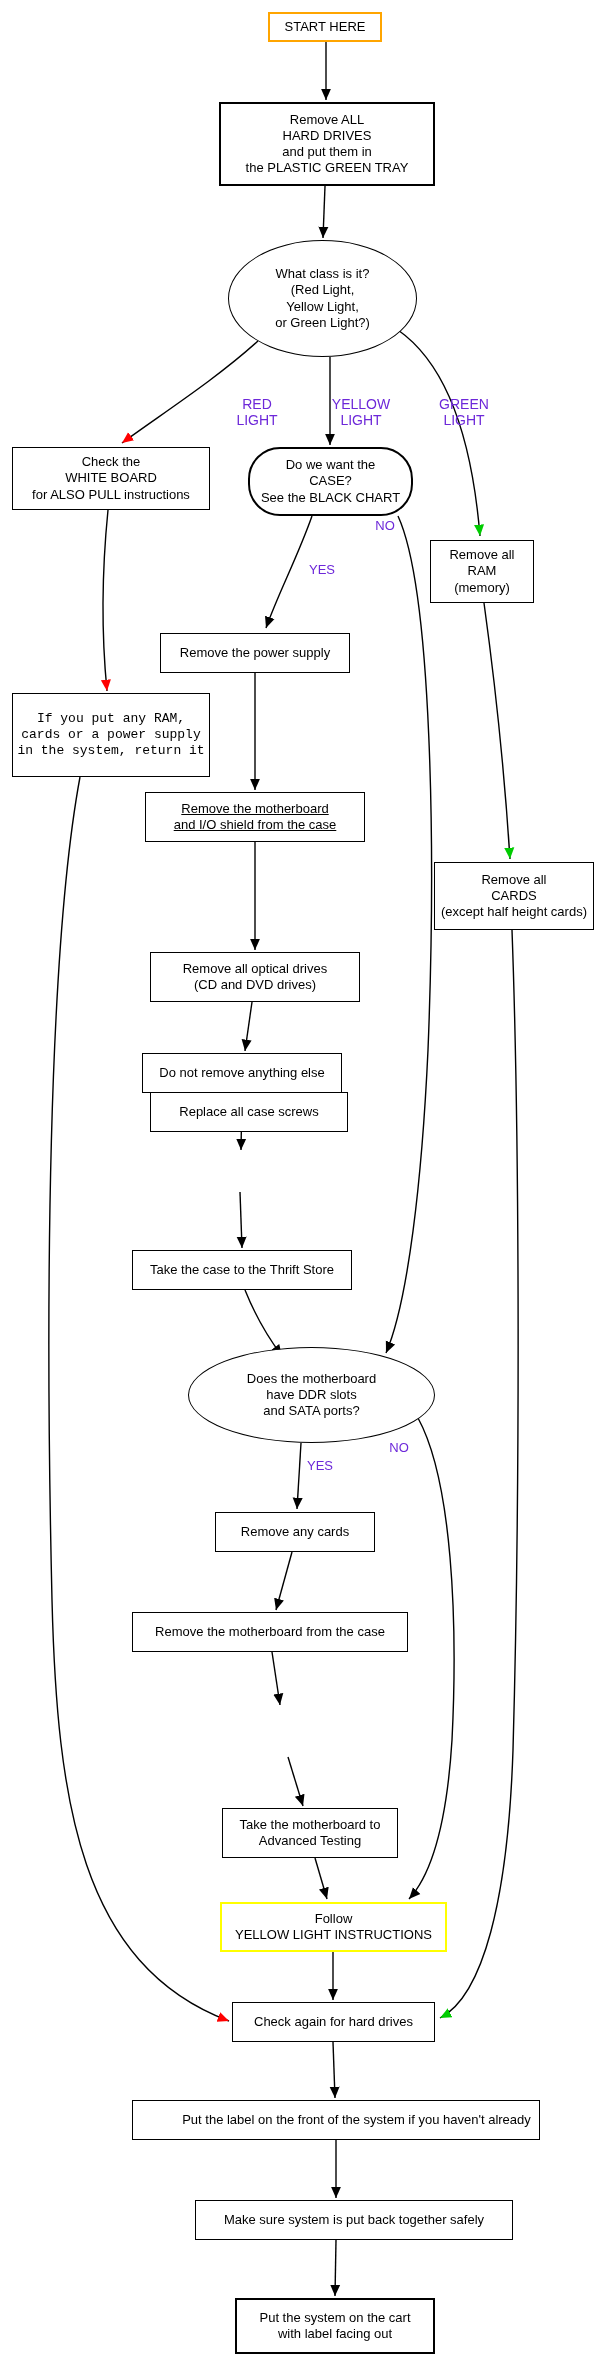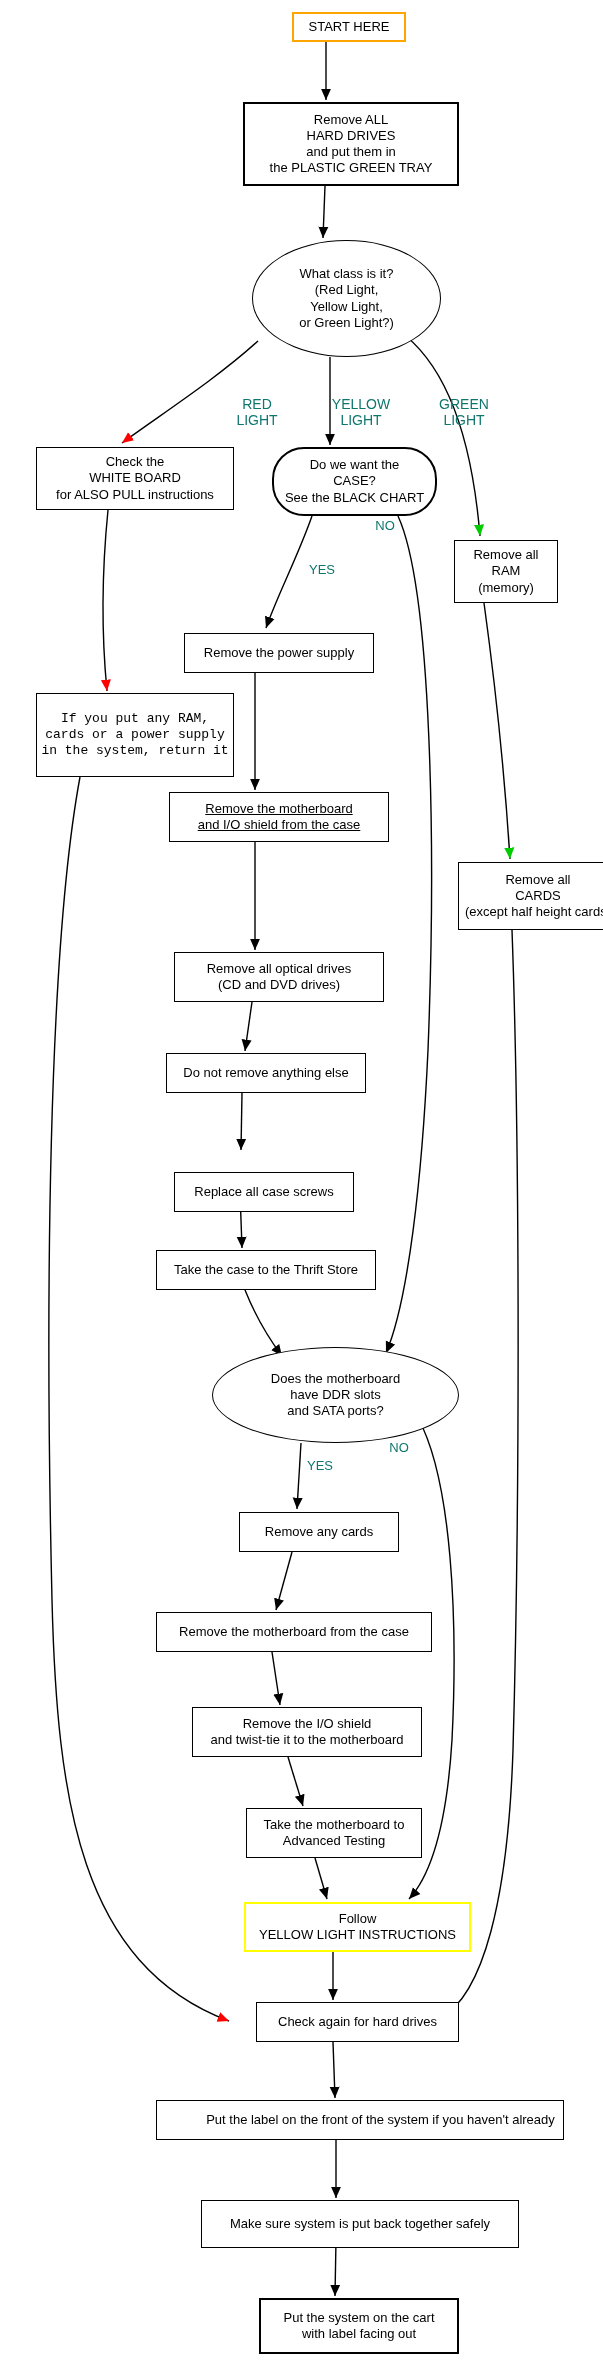--- a/index.html
+++ b/index.html
@@ -20,30 +20,29 @@
     box-sizing: border-box;
     display: flex;
     align-items: center;
     justify-content: center;
     text-align: center;
     white-space: pre-line;
     font-size: 13px;
     line-height: 1.25;
     padding: 2px 3px;
     color: #000000;
-    margin-left: 24px;
   }
   .node.bold { border-width: 2px; }
   .node.ellipse { border-radius: 50%; }
   .edge-label {
     position: absolute;
     text-align: center;
     white-space: pre-line;
     font-size: 13px;
-    color: #0f766e;
+    color: #6d28d9;
   }
   .edge-label.branch { font-size: 14px; }
 </style>
 </head>
 <body>
 
 <div class="canvas">
 
   <svg class="edges" xmlns="http://www.w3.org/2000/svg">
     <defs>
@@ -122,46 +121,44 @@
 
   <div class="node" style="left:434px; top:862px; width:160px; height:68px;">Remove all
 CARDS
 (except half height cards)</div>
 
   <div class="node" style="left:150px; top:952px; width:210px; height:50px;">Remove all optical drives
 (CD and DVD drives)</div>
 
   <div class="node" style="left:142px; top:1053px; width:200px; height:40px;">Do not remove anything else</div>
 
-  <div class="node" style="left:150px; top:1172px; width:180px; height:40px;">Replace all case screws</div>
+  <div class="node" style="left:150px; top:1092px; width:198px; height:40px;">Replace all case screws</div>
 
   <div class="node" style="left:132px; top:1250px; width:220px; height:40px;">Take the case to the Thrift Store</div>
 
   <div class="node ellipse" style="left:188px; top:1347px; width:247px; height:96px;">Does the motherboard
 have DDR slots
 and SATA ports?</div>
 
   <div class="node" style="left:215px; top:1512px; width:160px; height:40px;">Remove any cards</div>
 
   <div class="node" style="left:132px; top:1612px; width:276px; height:40px;">Remove the motherboard from the case</div>
 
-  <div class="node" style="left:168px; top:1707px; width:230px; height:50px;">Remove the I/O shield
-and twist-tie it to the motherboard</div>
 
   <div class="node" style="left:222px; top:1808px; width:176px; height:50px;">Take the motherboard to
 Advanced Testing</div>
 
   <div class="node" style="left:232px; top:2002px; width:203px; height:40px;">Check again for hard drives</div>
 
   <div class="node bold" style="left: 220px; top: 1902px; width: 227px; height: 50px; border-color: rgb(255, 255, 0);">Follow
 YELLOW LIGHT INSTRUCTIONS</div>
 
   <div class="node" style="left:132px; top:2100px; width:408px; height:40px;padding-left:44px;">Put the label on the front of the system if you haven't already</div>
 
-  <div class="node" style="left:177px; top:2200px; width:318px; height:48px;">Make sure system is put back together safely</div>
+  <div class="node" style="left:195px; top:2200px; width:318px; height:40px;">Make sure system is put back together safely</div>
 
   <div class="node bold" style="left:235px; top:2298px; width:200px; height:56px;">Put the system on the cart
 with label facing out</div>
 
   <div class="edge-label branch" style="left:227px; top:396px; width:60px;">RED
 LIGHT</div>
   <div class="edge-label branch" style="left:325px; top:396px; width:72px;">YELLOW
 LIGHT</div>
   <div class="edge-label branch" style="left:428px; top:396px; width:72px;">GREEN
 LIGHT</div>

